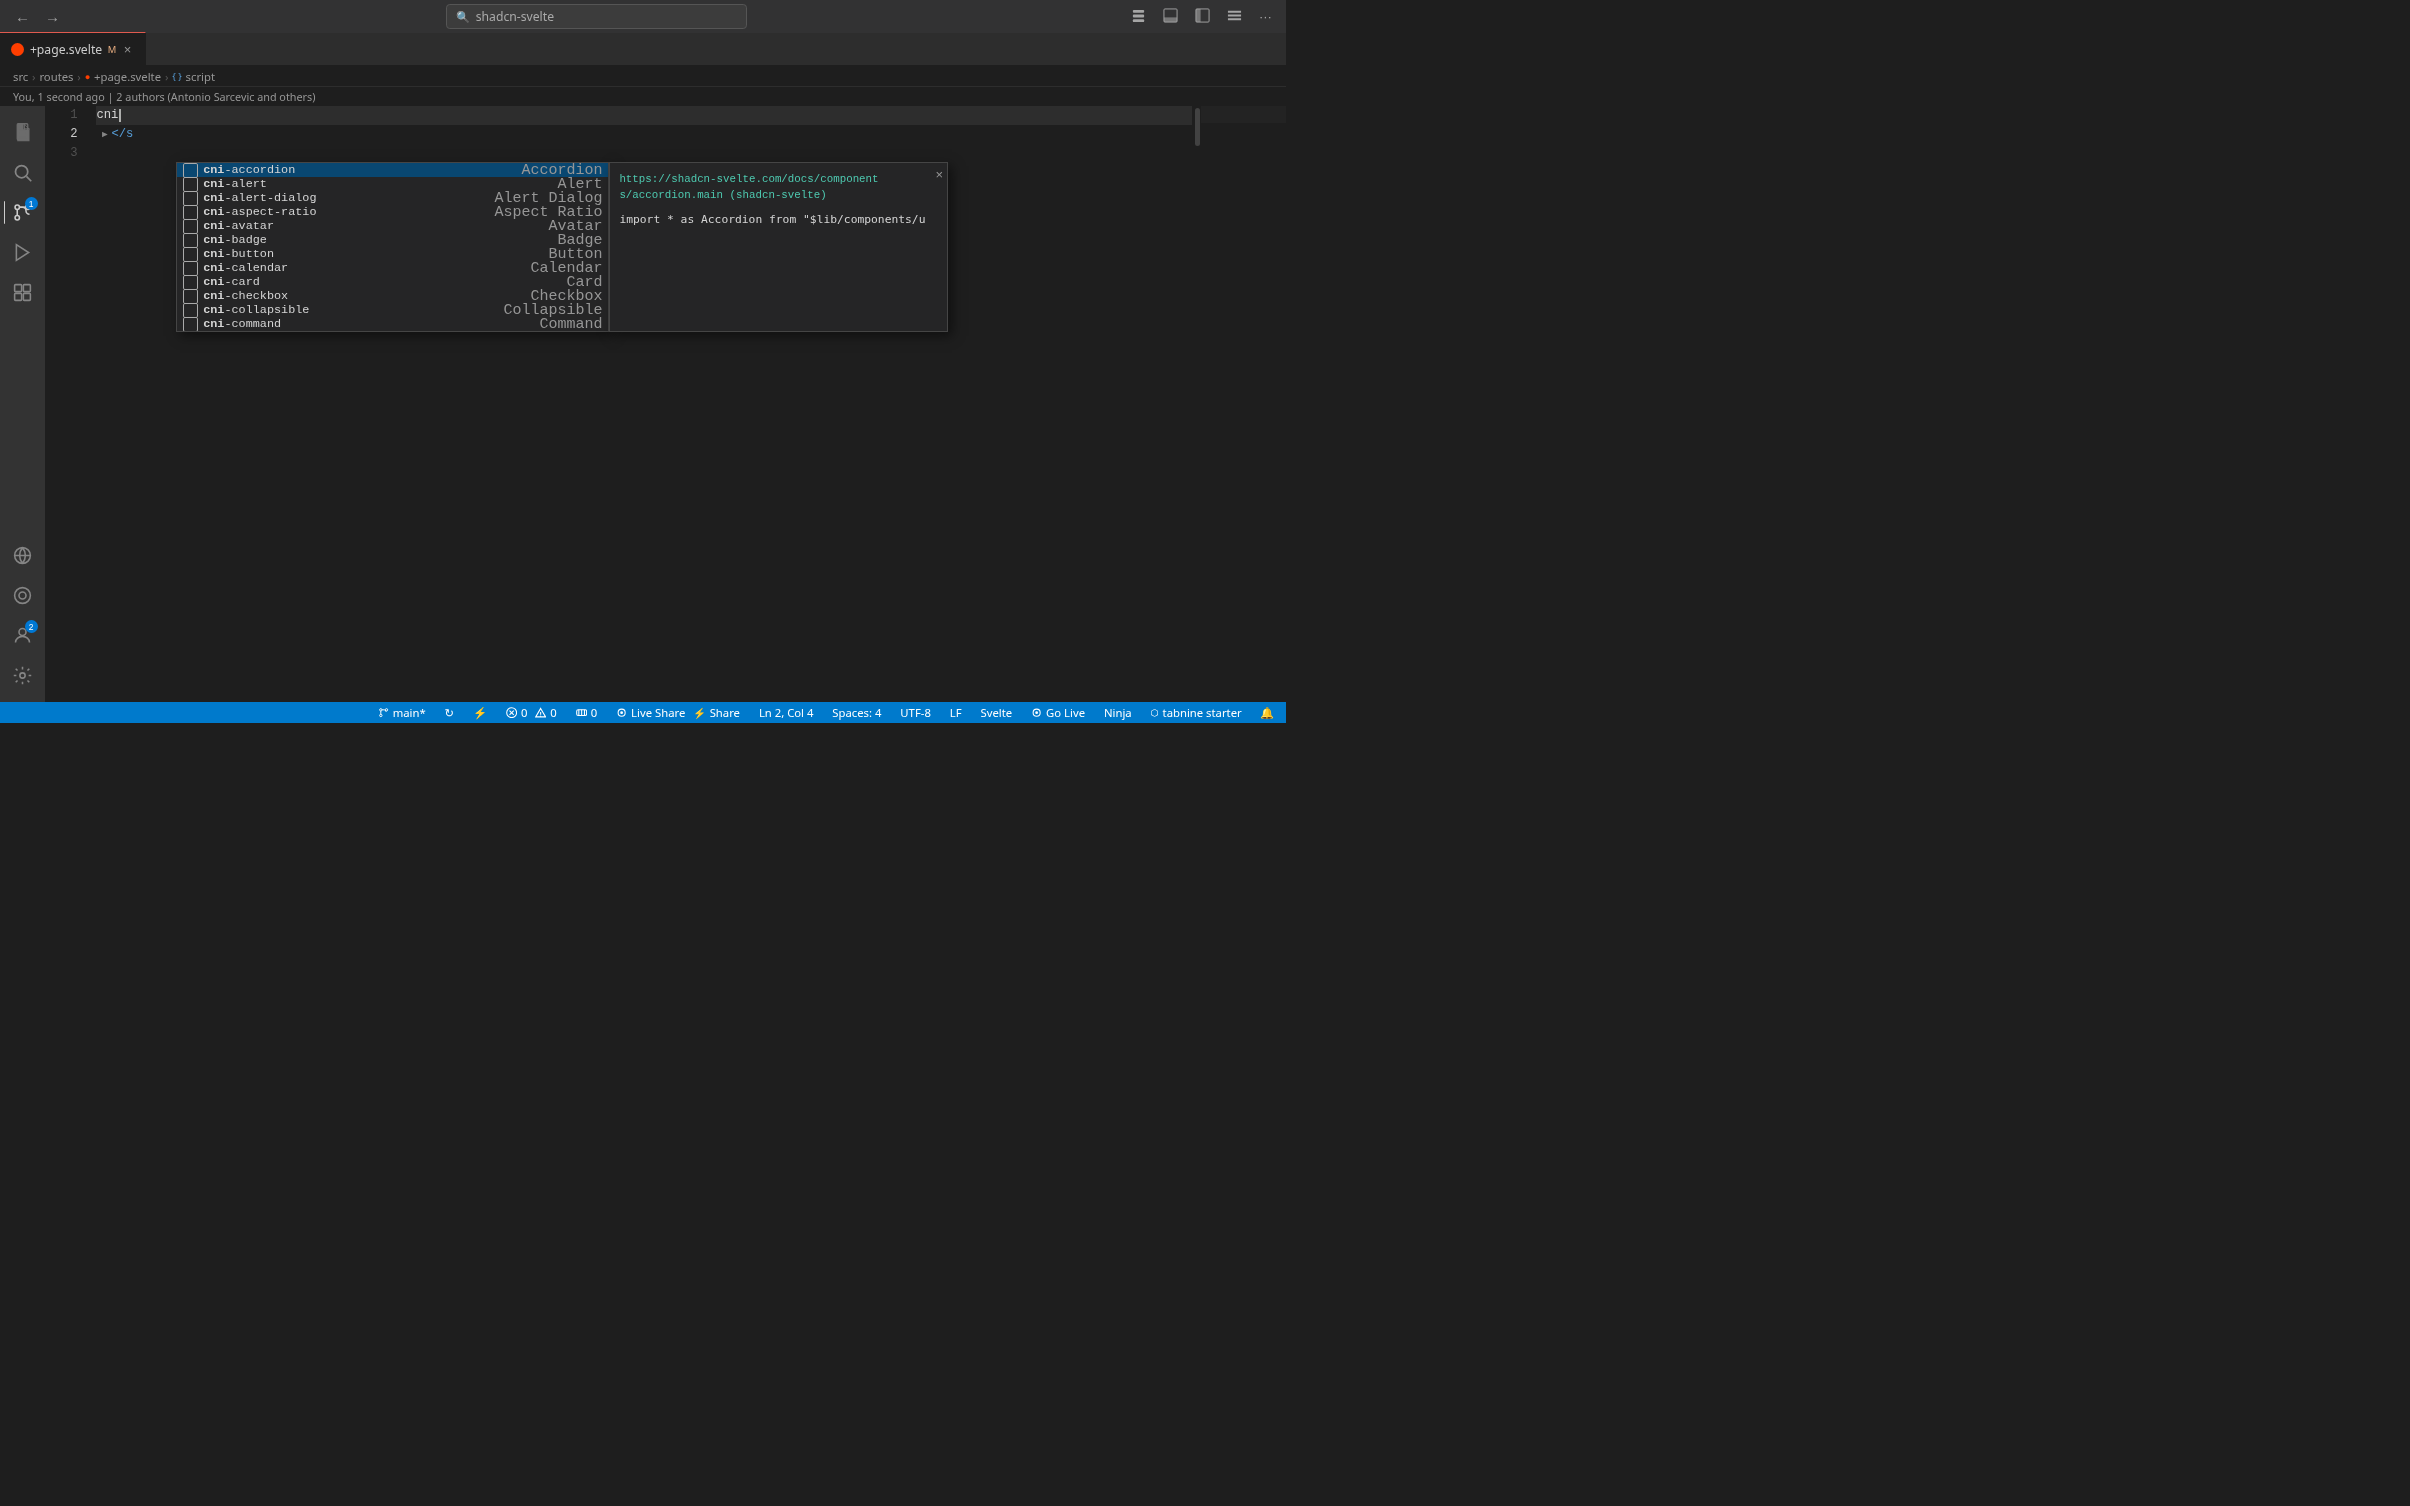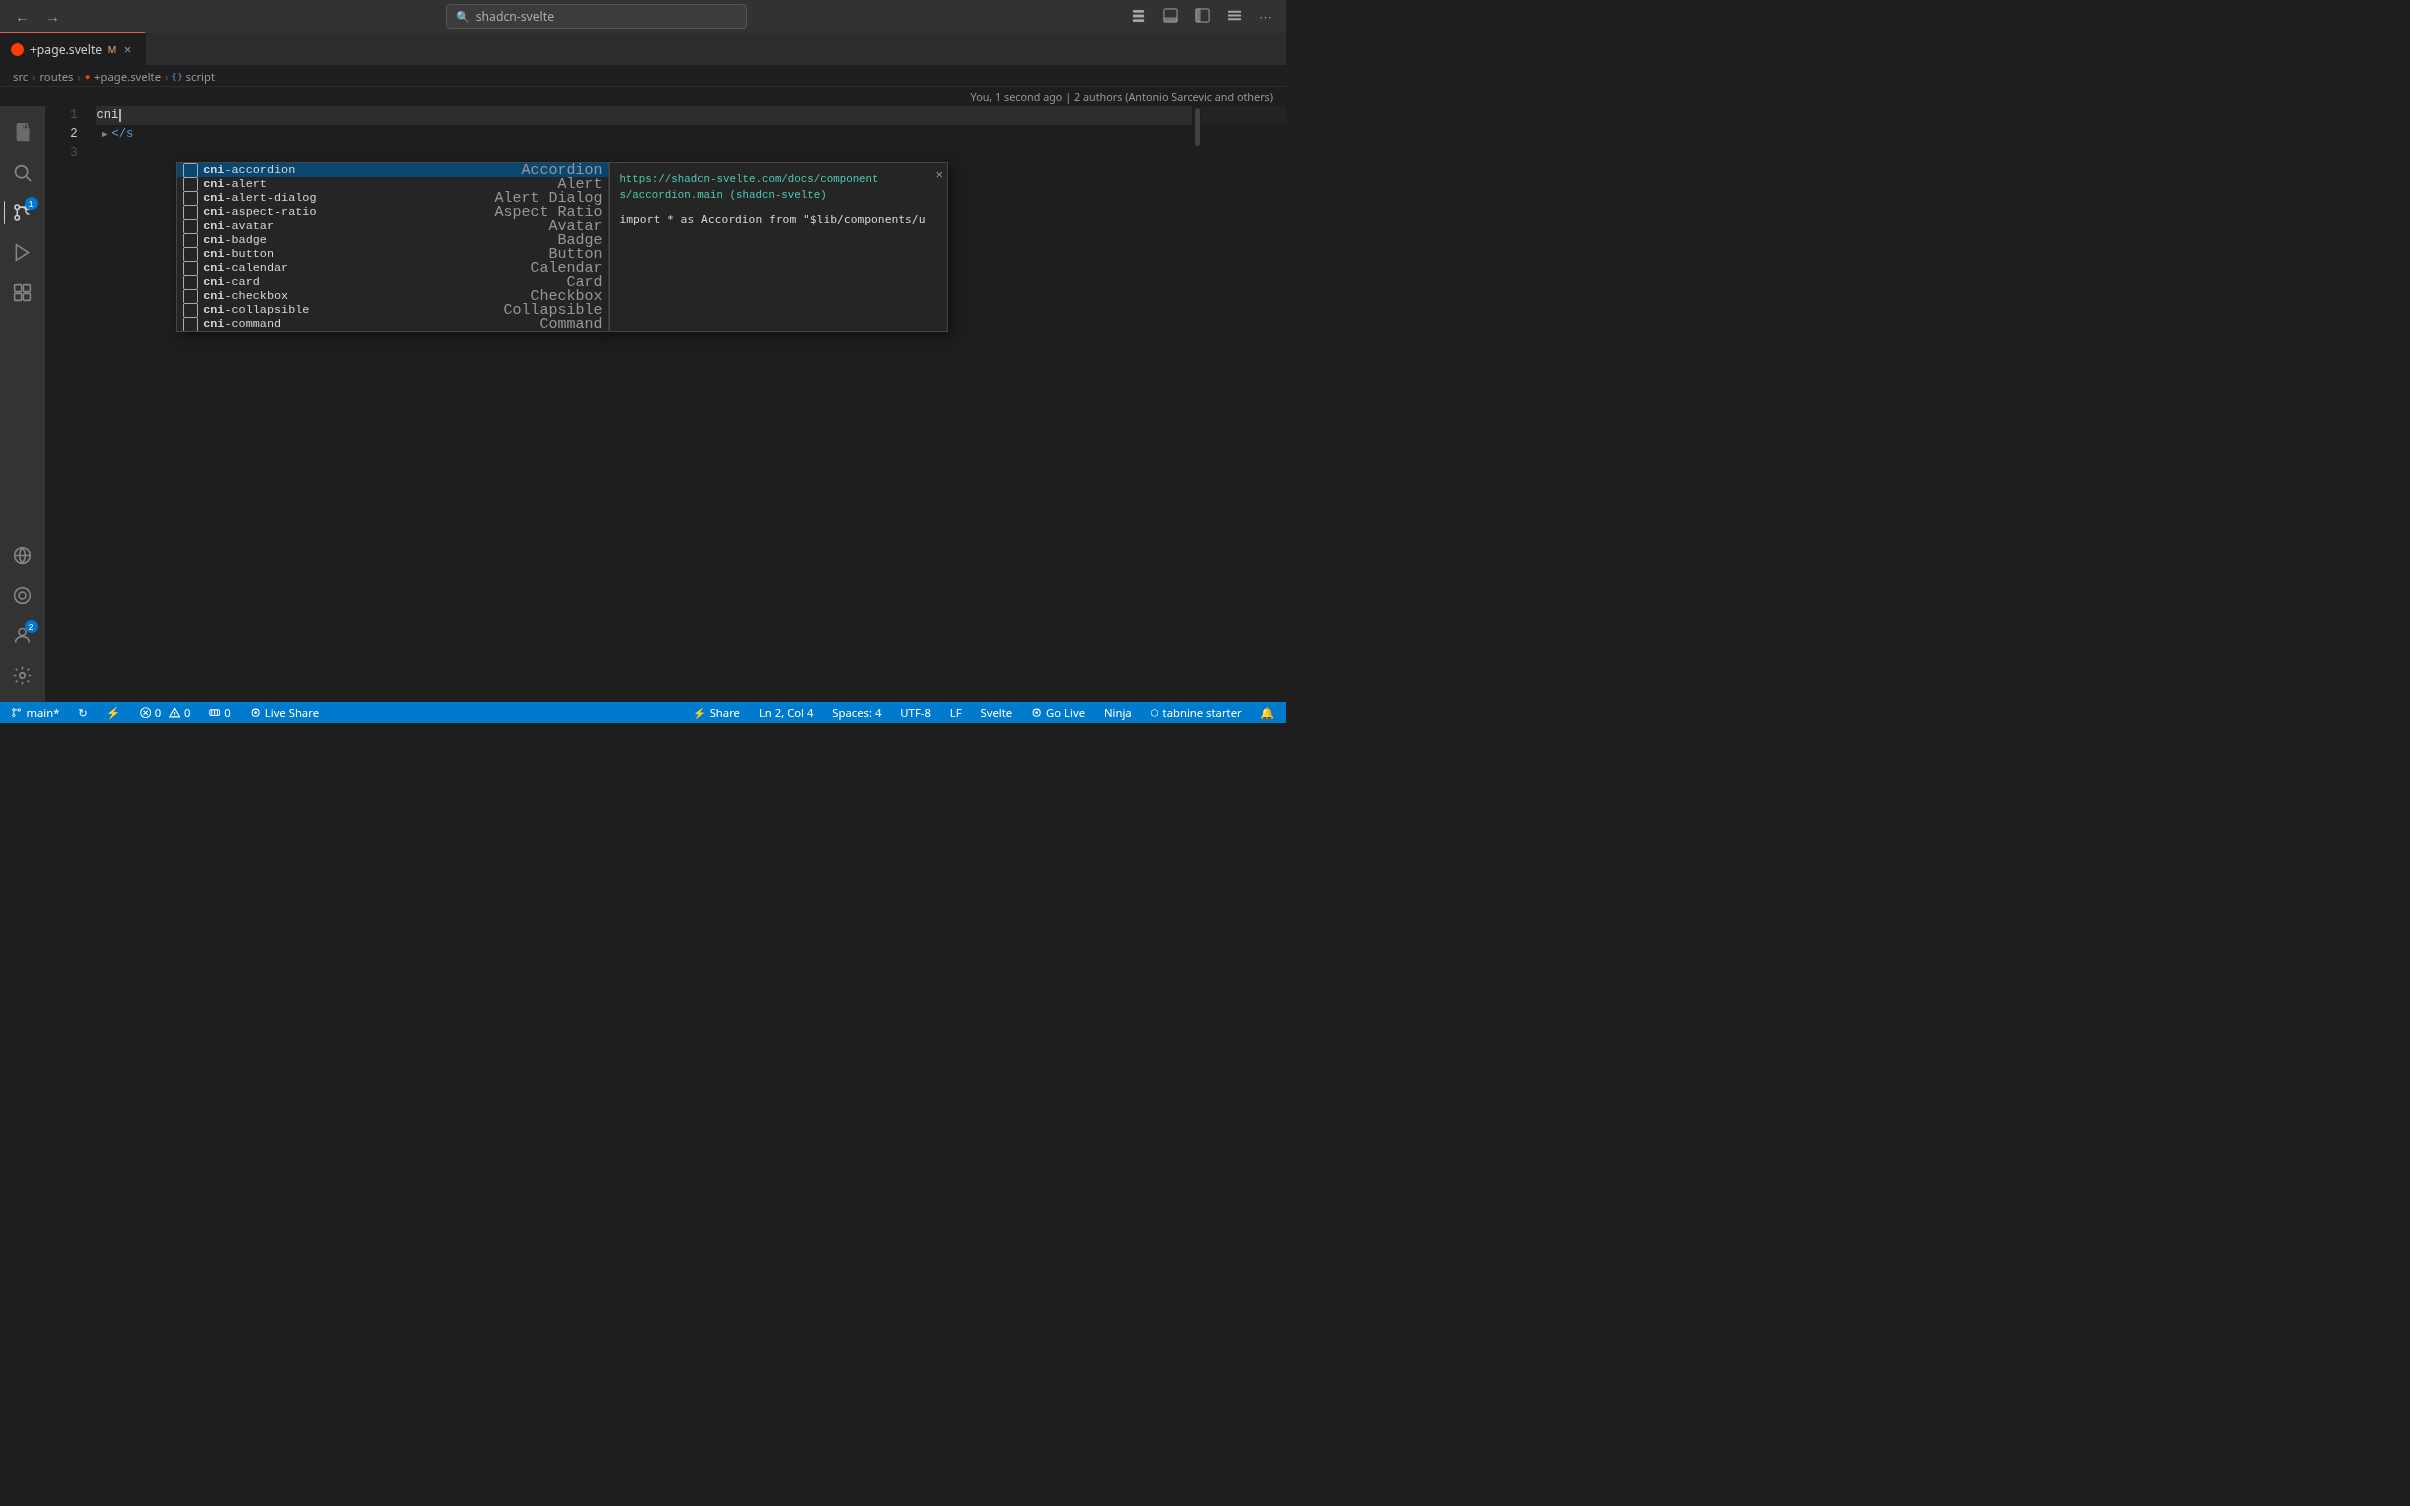--- a/index.html
+++ b/index.html
@@ -119,21 +119,20 @@
     .git-info-bar {
       height: 19px;
       background: #1e1e1e;
       display: flex;
       align-items: center;
       padding: 0 13px;
       gap: 5.6px;
       font-size: 10.8px;
       color: #969696;
       flex-shrink: 0;
-      justify-content: flex-end;
     }
 
     
     .main-area {
       display: flex;
       flex: 1;
       overflow: hidden;
     }
 
     
@@ -364,21 +363,21 @@
       height: 17px;
       background: rgba(255,255,255,0.05);
     }
 
     
     .status-bar {
       height: 21px;
       background: #007acc;
       display: flex;
       align-items: center;
-      justify-content: space-between;
+      justify-content: flex-end;
       padding: 0 7.5px;
       flex-shrink: 0;
       font-size: 11.3px;
       color: white;
     }
     .status-left { display: flex; align-items: center; gap: 11.3px; }
     .status-right { display: flex; align-items: center; gap: 11.3px; }
     .status-item {
       display: flex;
       align-items: center;

